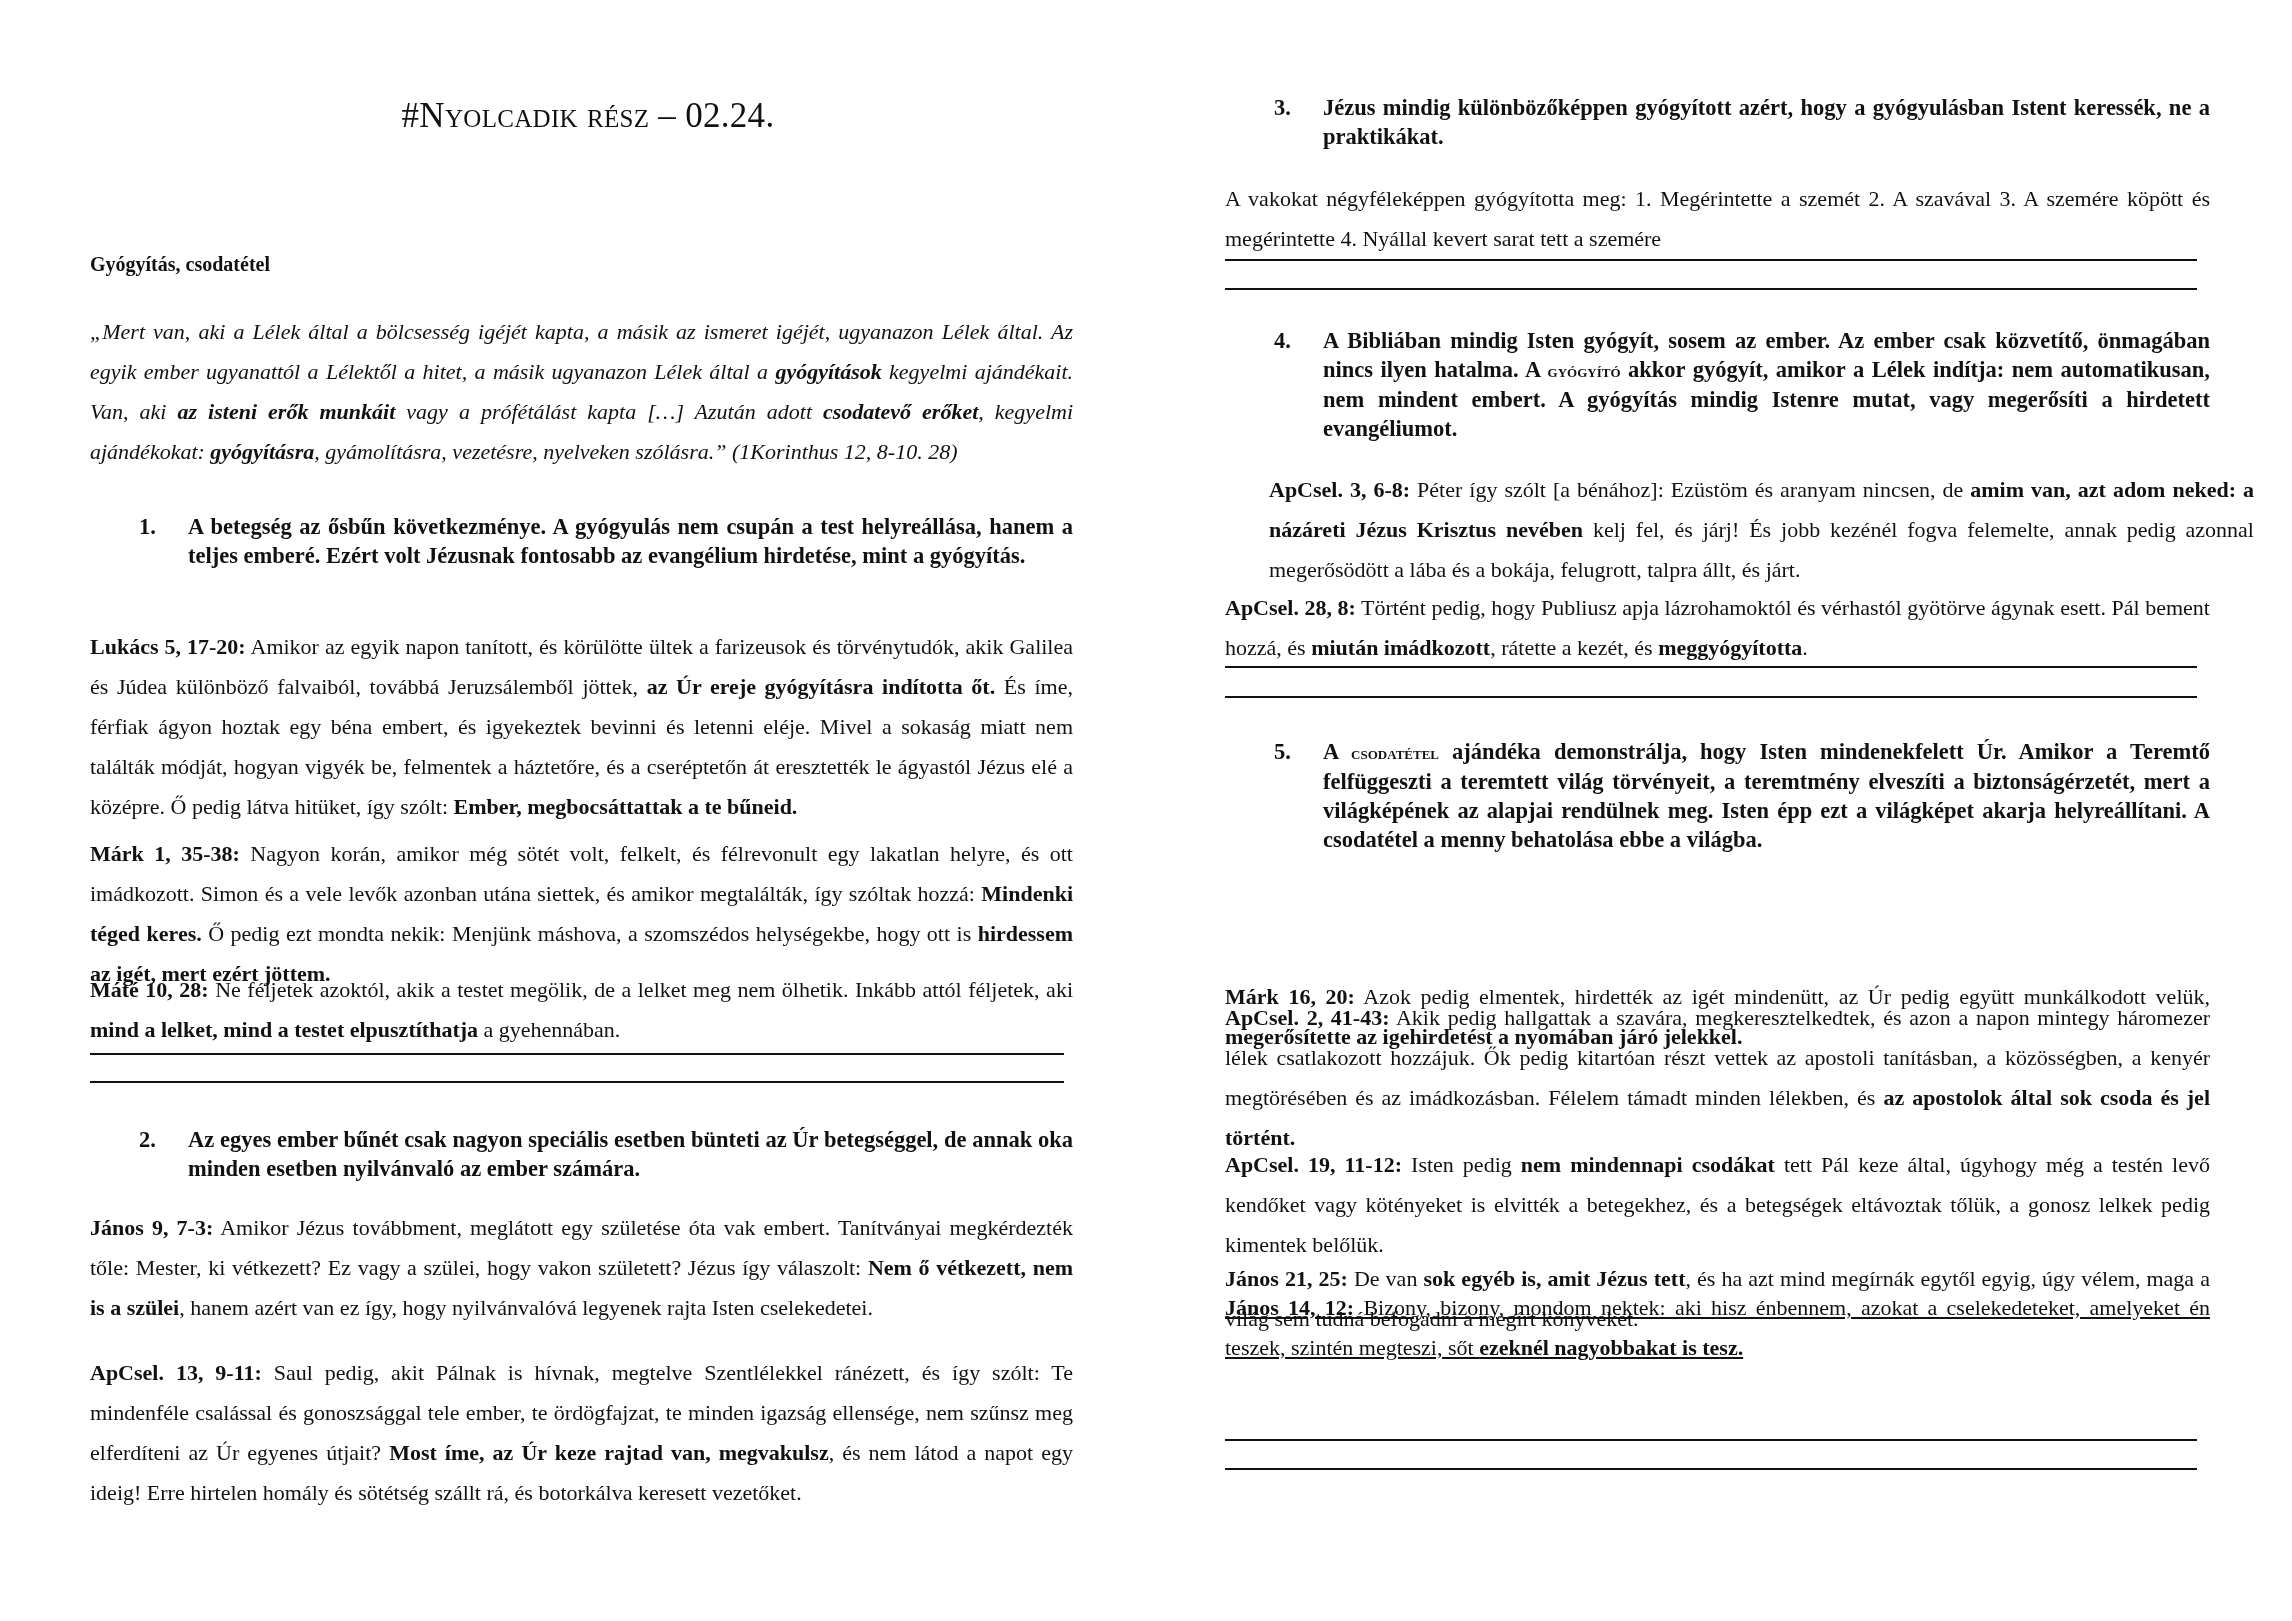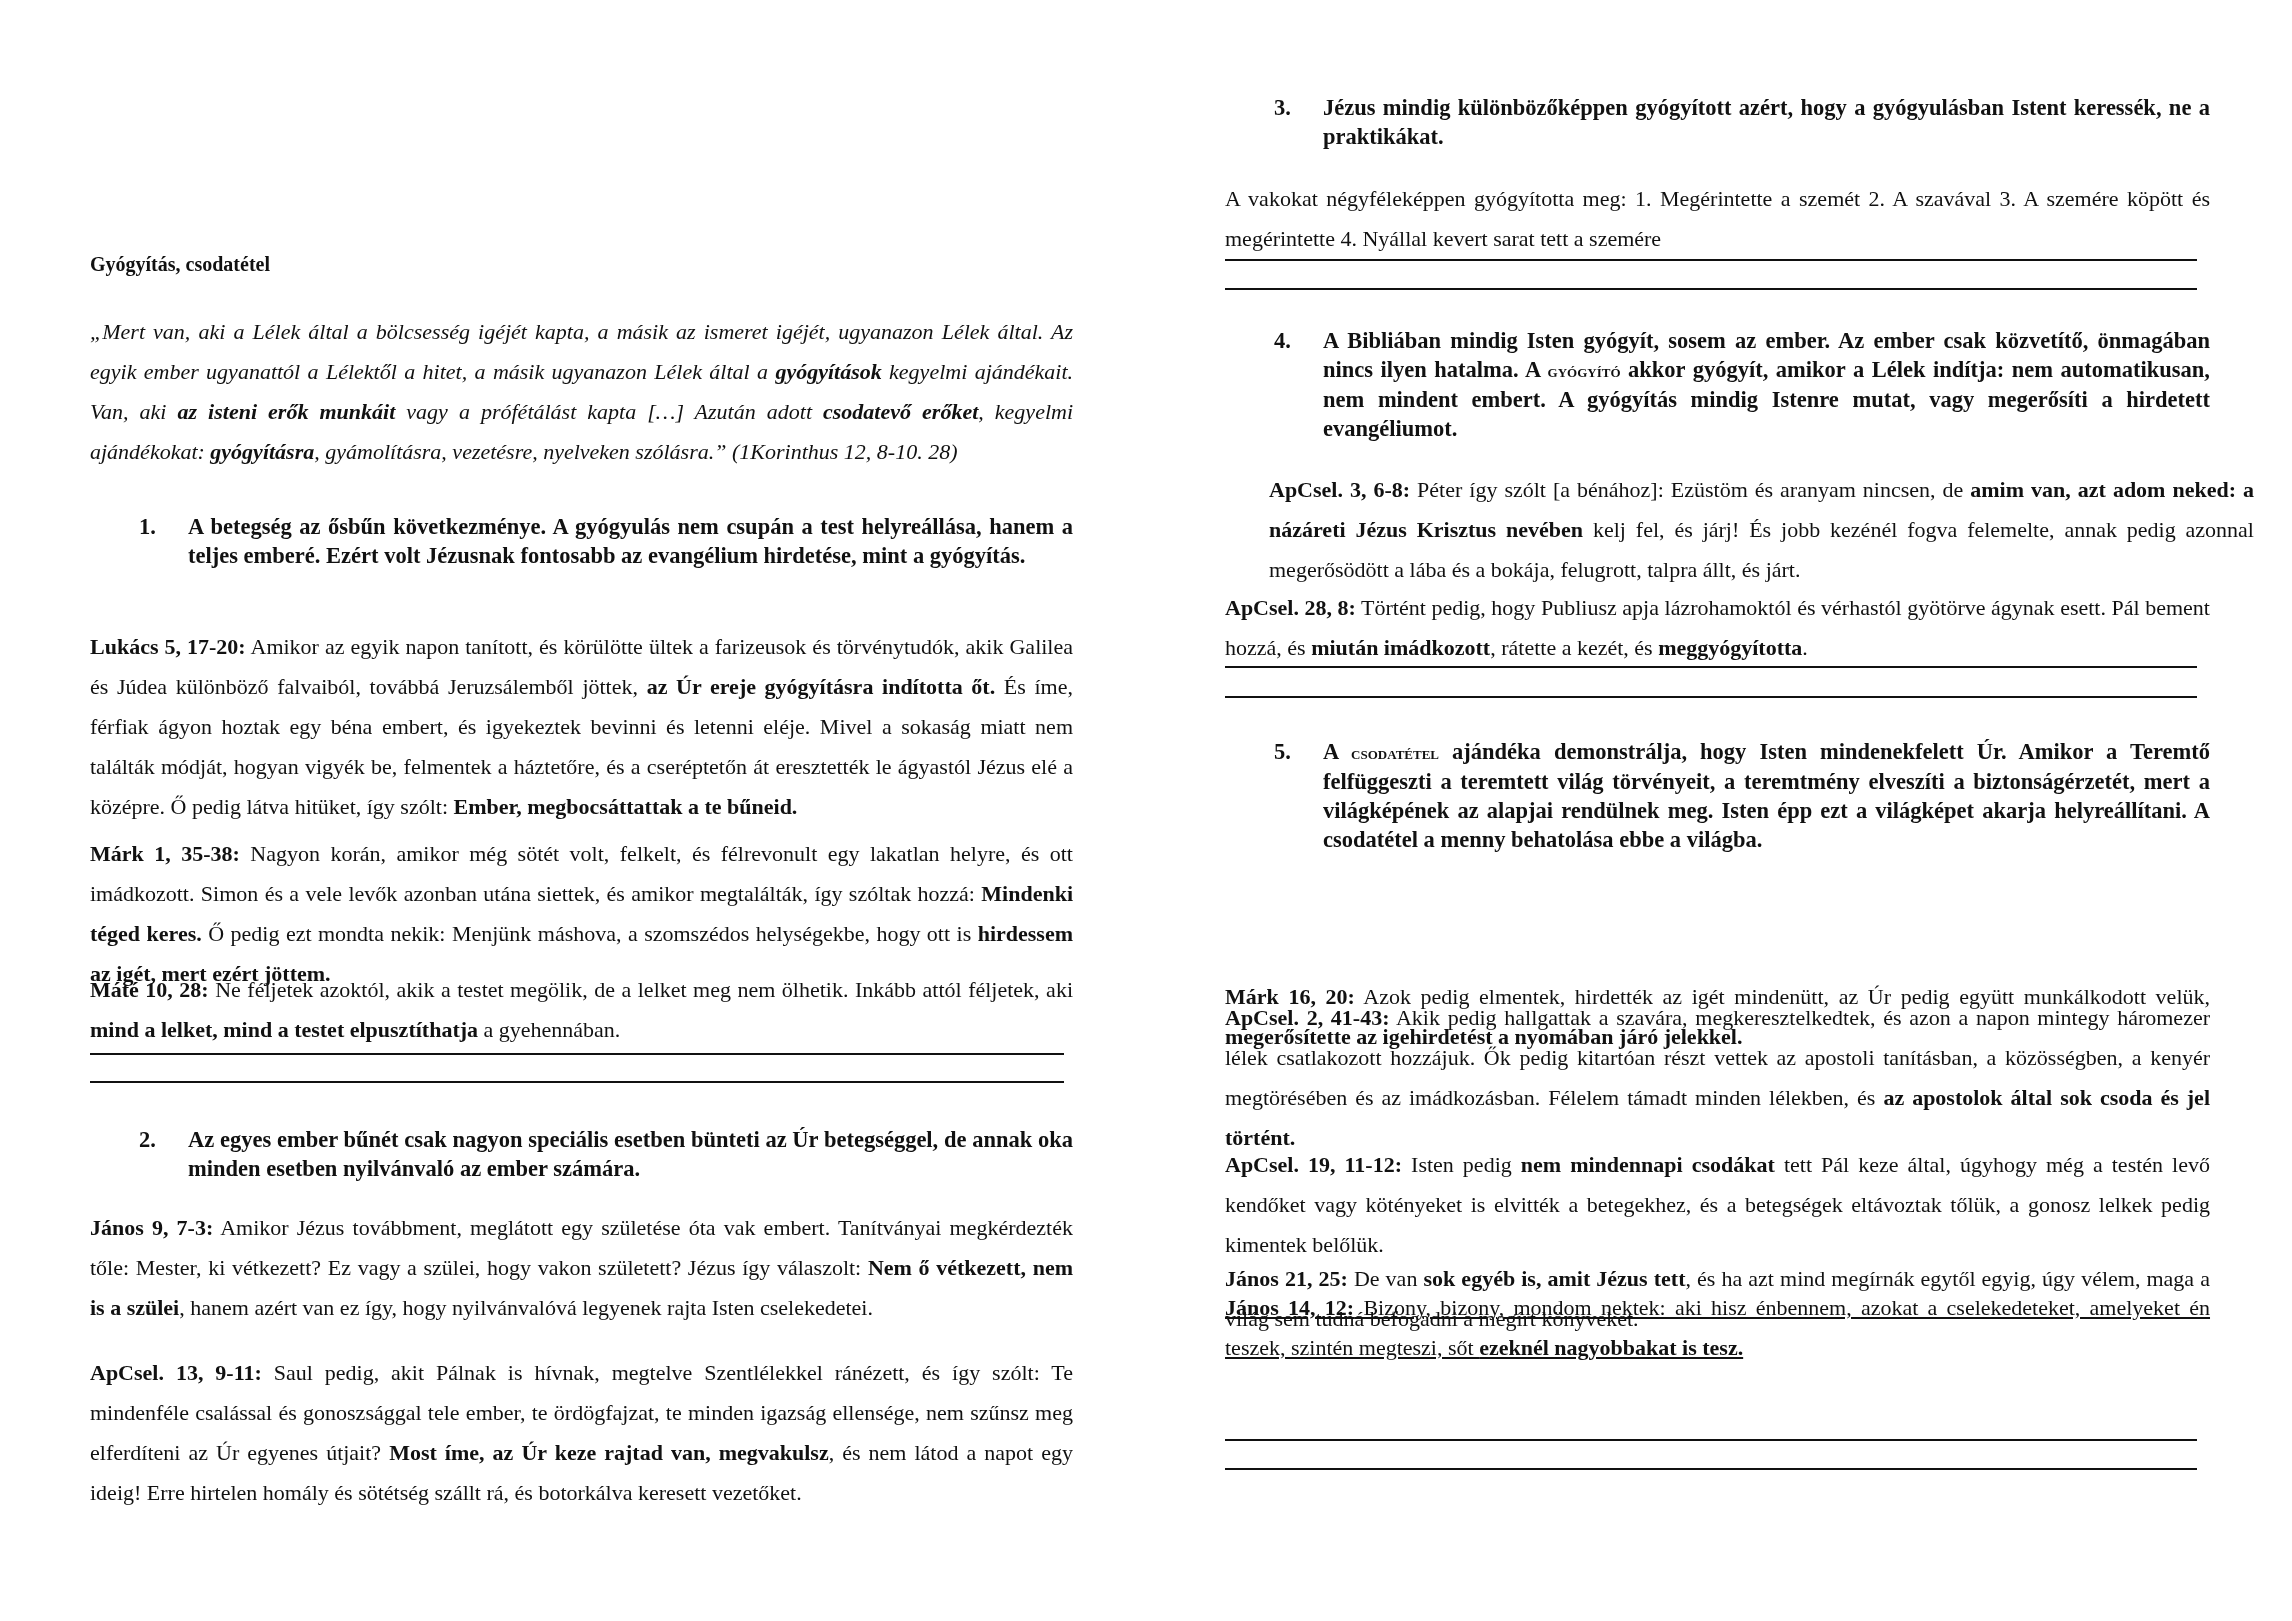--- a/index.html
+++ b/index.html
@@ -18,20 +18,21 @@
   .sc { font-variant:small-caps; font-size:0.85em; }
   .dash { position:absolute; height:2px; background:#111; }
   .dash.l { left:90px; width:974px; }
   .dash.r { left:1225px; width:972px; }
   .ref { font-weight:bold; }
 </style>
 </head>
 <body>
 
 <div class="title" style="top:93px;">
+  <div>#Nyolcadik rész – 02.24.</div>
 </div>
 
 <div class="subhead" style="top:253px;">Gyógyítás, csodatétel</div>
 
 <div class="blk left quote" style="top:312px;">
   <span>„Mert van, aki a Lélek által a bölcsesség igéjét kapta, a másik az ismeret igéjét, ugyanazon Lélek által. Az egyik ember ugyanattól a Lélektől a hitet, a másik ugyanazon Lélek által a </span><b>gyógyítások</b><span> kegyelmi ajándékait. Van, aki </span><b>az isteni erők munkáit</b><span> vagy a prófétálást kapta […] Azután adott </span><b>csodatevő erőket</b><span>, kegyelmi ajándékokat: </span><b>gyógyításra</b><span>, gyámolításra, vezetésre, nyelveken szólásra.” (1Korinthus 12, 8-10. 28)</span>
 </div>
 
 <div class="blk ol" style="left:139px; width:934px; top:512px;">
   <span class="num">1.</span>

